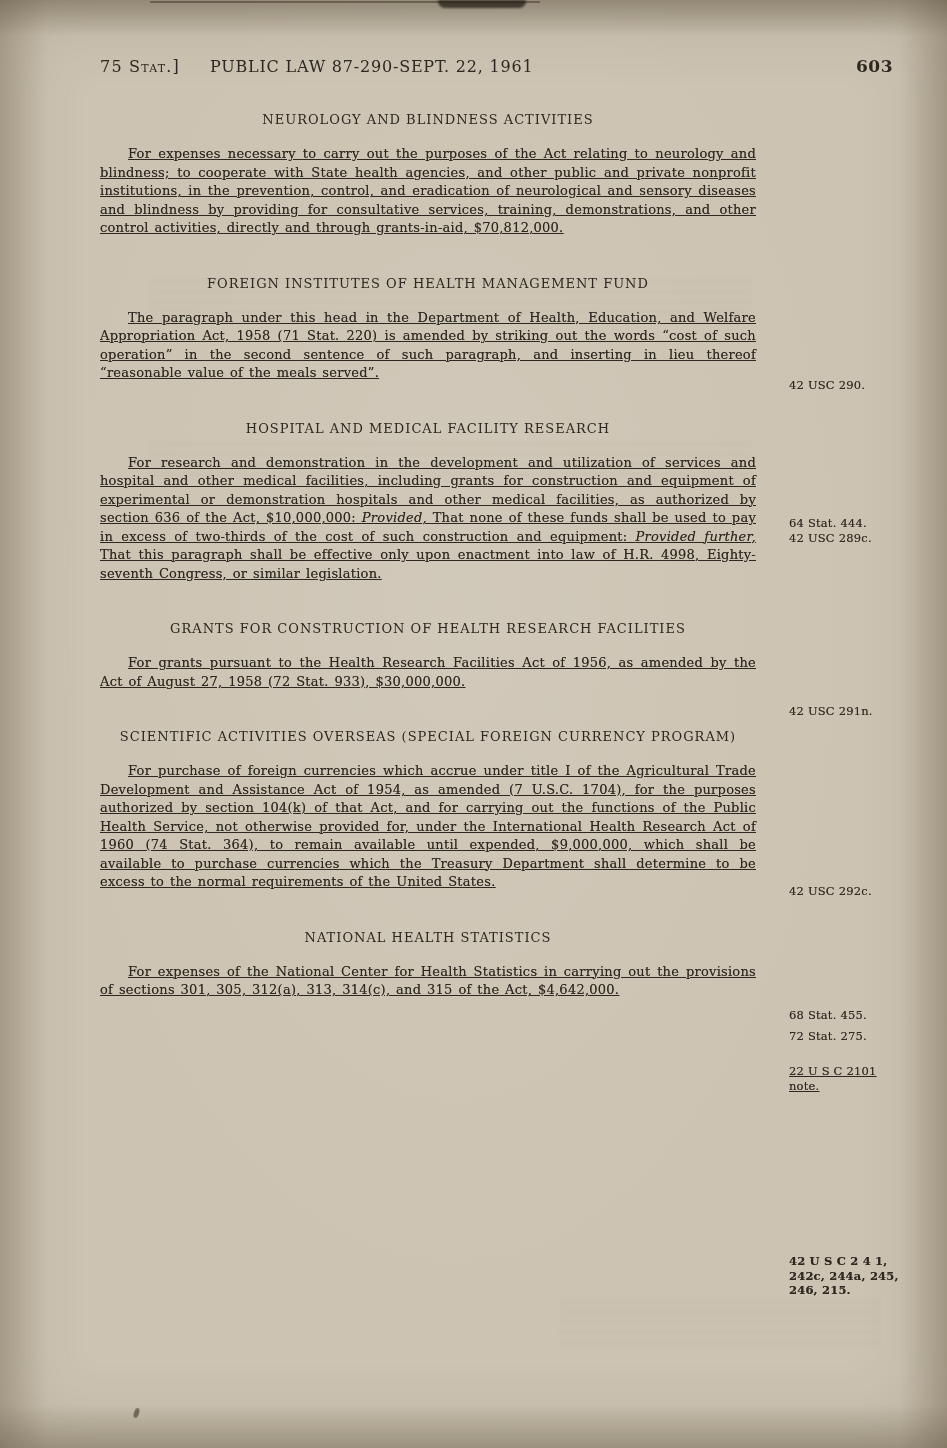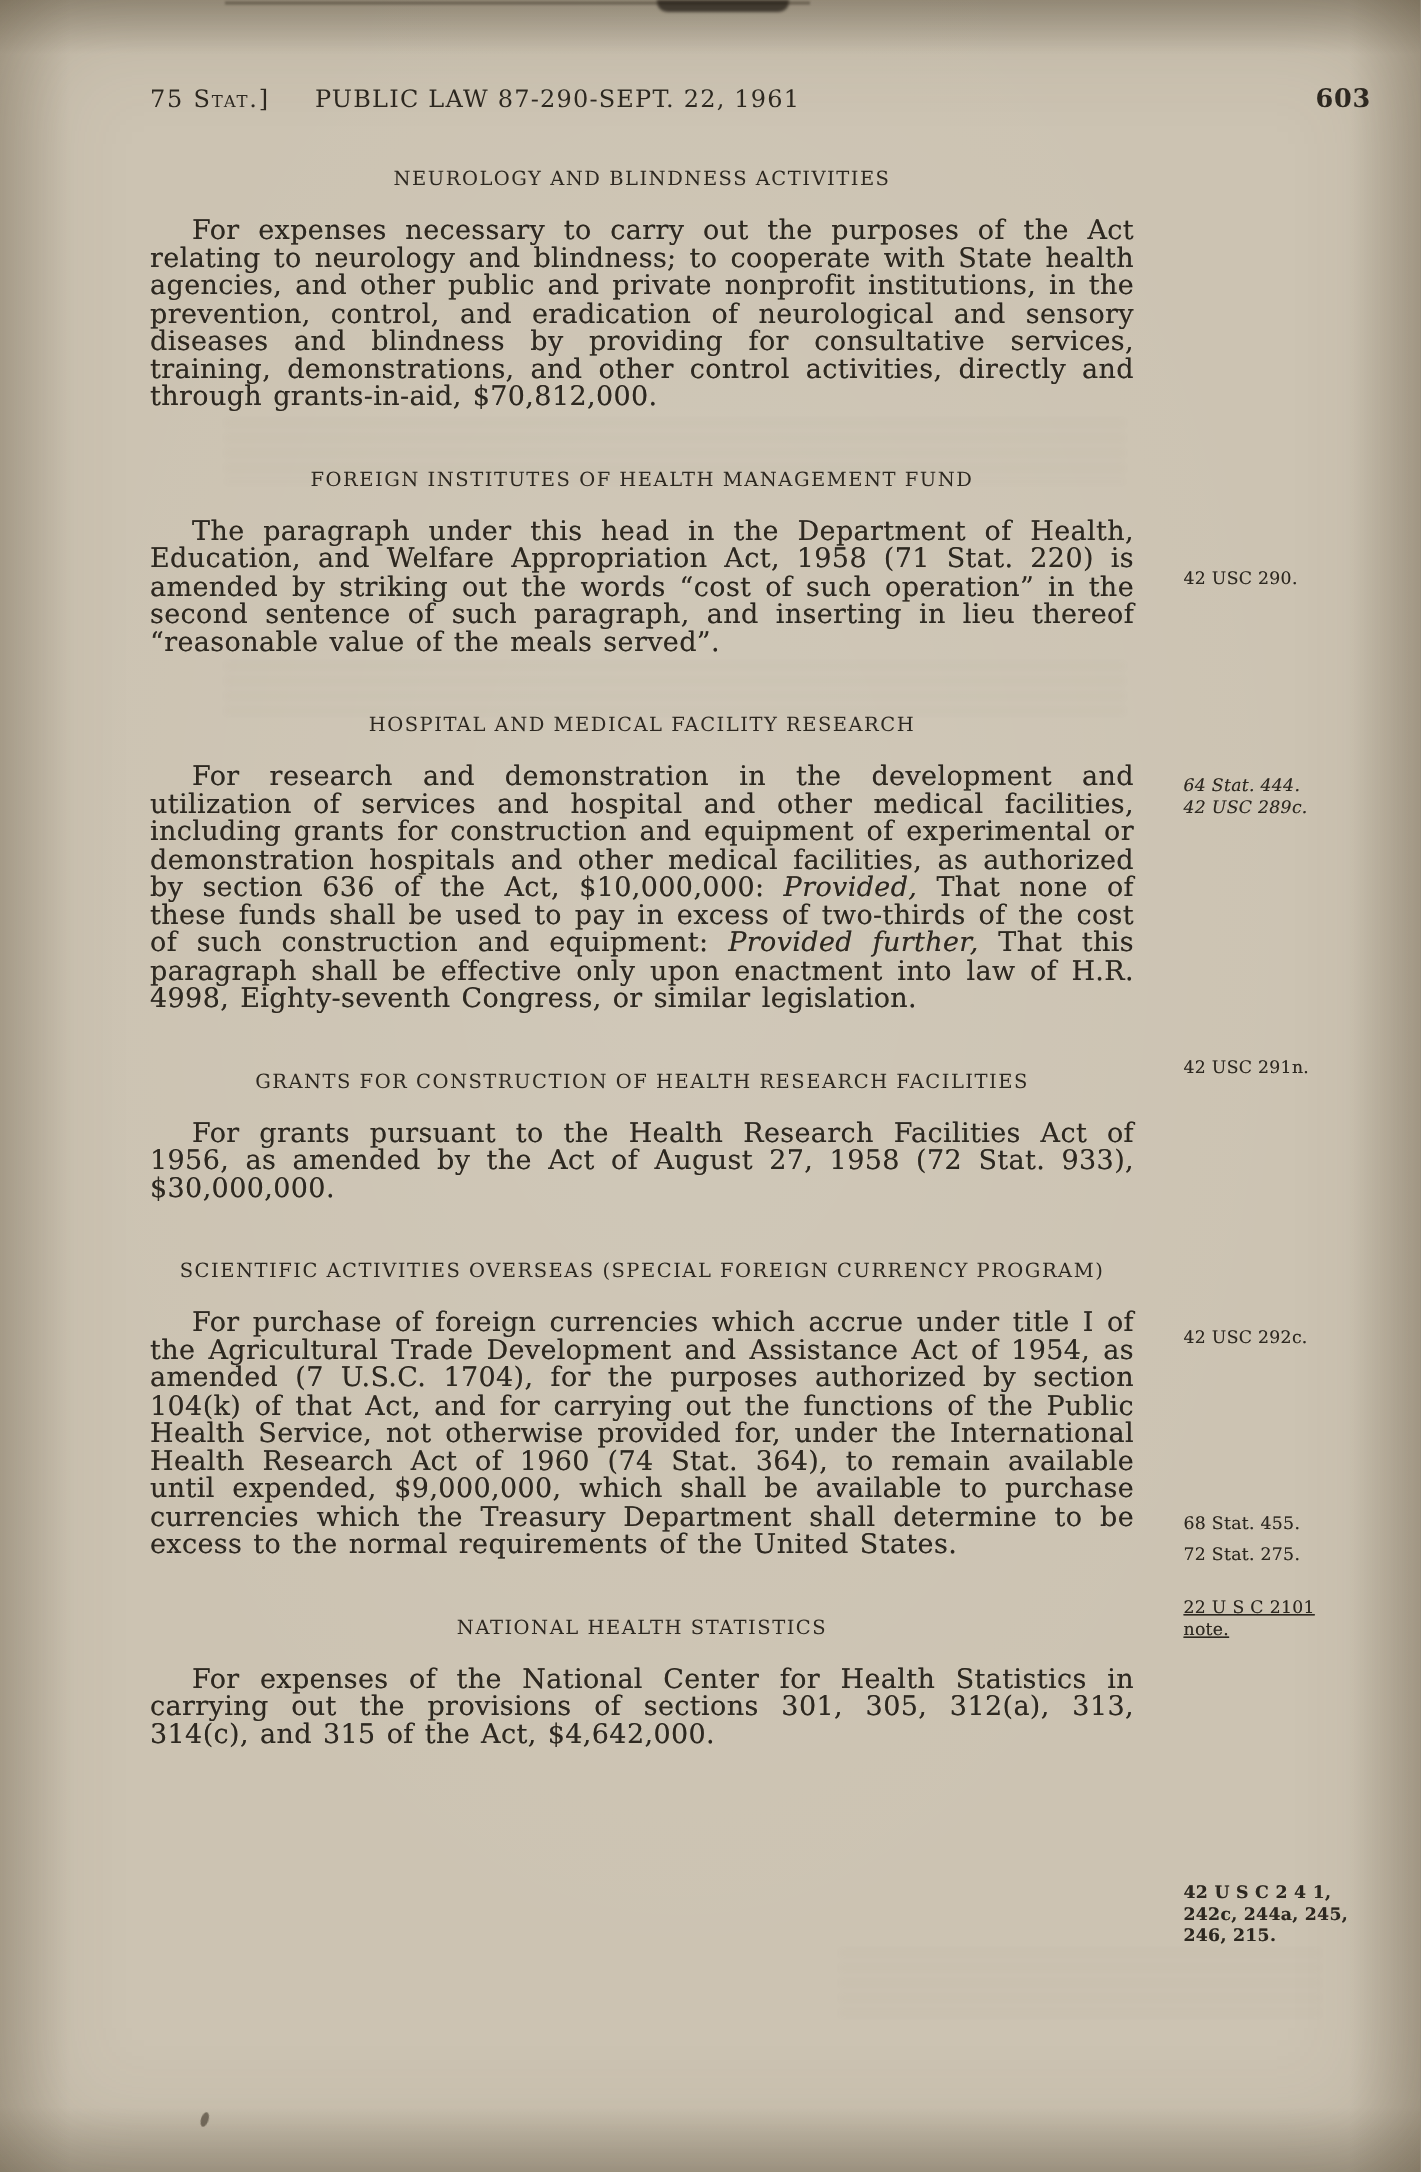--- a/index.html
+++ b/index.html
@@ -23,40 +23,41 @@
   .top-smudge{position:absolute;top:0;left:438px;width:88px;height:8px;background:rgba(30,25,18,.72);border-radius:0 0 7px 7px;filter:blur(1px);}
   .speck{position:absolute;left:134px;top:1408px;width:5px;height:10px;background:rgba(50,40,28,.55);border-radius:50%;transform:rotate(18deg);filter:blur(.4px);}
   .ghost{position:absolute;pointer-events:none;opacity:.5;filter:blur(2px);
     background:repeating-linear-gradient(180deg, rgba(95,85,62,.07) 0 4px, rgba(0,0,0,0) 4px 10px);}
   .ghost.g1{left:150px;top:280px;width:600px;height:42px;}
   .ghost.g2{left:150px;top:442px;width:600px;height:38px;}
   .ghost.g3{left:560px;top:1300px;width:320px;height:46px;}
 
   
   .page-header{
-    position:absolute;top:56px;left:100px;right:33px;
+    position:absolute;top:56px;left:100px;right:54px;
     display:flex;align-items:baseline;
   }
   .stat-cite{font-variant:small-caps;font-size:16px;letter-spacing:1.2px;}
   .law-title{margin-left:30px;font-size:16px;letter-spacing:.8px;}
   .page-num{margin-left:auto;font-size:17px;font-weight:bold;letter-spacing:.5px;}
 
   
   .content{position:absolute;top:112px;left:100px;width:656px;}
   .section{margin:0;}
   .sec-heading{
     font-size:13px;font-weight:normal;text-align:center;
     letter-spacing:1px;margin:38px 0 18px;white-space:nowrap;
   }
   .content .section:first-child .sec-heading{margin-top:0;}
   .section p{
-    margin:0;font-size:18px;line-height:18.5px;
+    margin:0;font-size:13px;line-height:18.5px;
     text-align:justify;text-indent:28px;
     letter-spacing:.25px;word-spacing:1.4px;
     text-shadow:0 0 .4px rgba(45,40,32,.55);
+    text-decoration:underline;
   }
   .section p i{font-style:italic;}
 
   
   .margin-note{
     position:absolute;left:789px;width:150px;
     font-size:11.5px;line-height:14.5px;letter-spacing:.2px;
     text-shadow:0 0 .3px rgba(45,40,32,.5);
   }
 </style>
@@ -101,21 +102,21 @@
       <section class="section">
         <h2 class="sec-heading">NATIONAL HEALTH STATISTICS</h2>
         <p><span>For expenses of the National Center for Health Statistics in carrying out the provisions of sections 301, 305, 312(a), 313, 314(c), and 315 of the Act, $4,642,000.</span></p>
       </section>
     </main>
 
   <div id="notes-layer">
       <div class="margin-note" style="top: 378px;">
         <div>42 USC 290.</div>
       </div>
-      <div class="margin-note" style="top: 516px; font-style: italic;">
+      <div class="margin-note" style="top: 516px;">
         <div>64 Stat. 444.</div>
         <div>42 USC 289c.</div>
       </div>
       <div class="margin-note" style="top: 704px;">
         <div>42 USC 291n.</div>
       </div>
       <div class="margin-note" style="top: 884px;">
         <div>42 USC 292c.</div>
       </div>
       <div class="margin-note" style="top: 1008px;">

